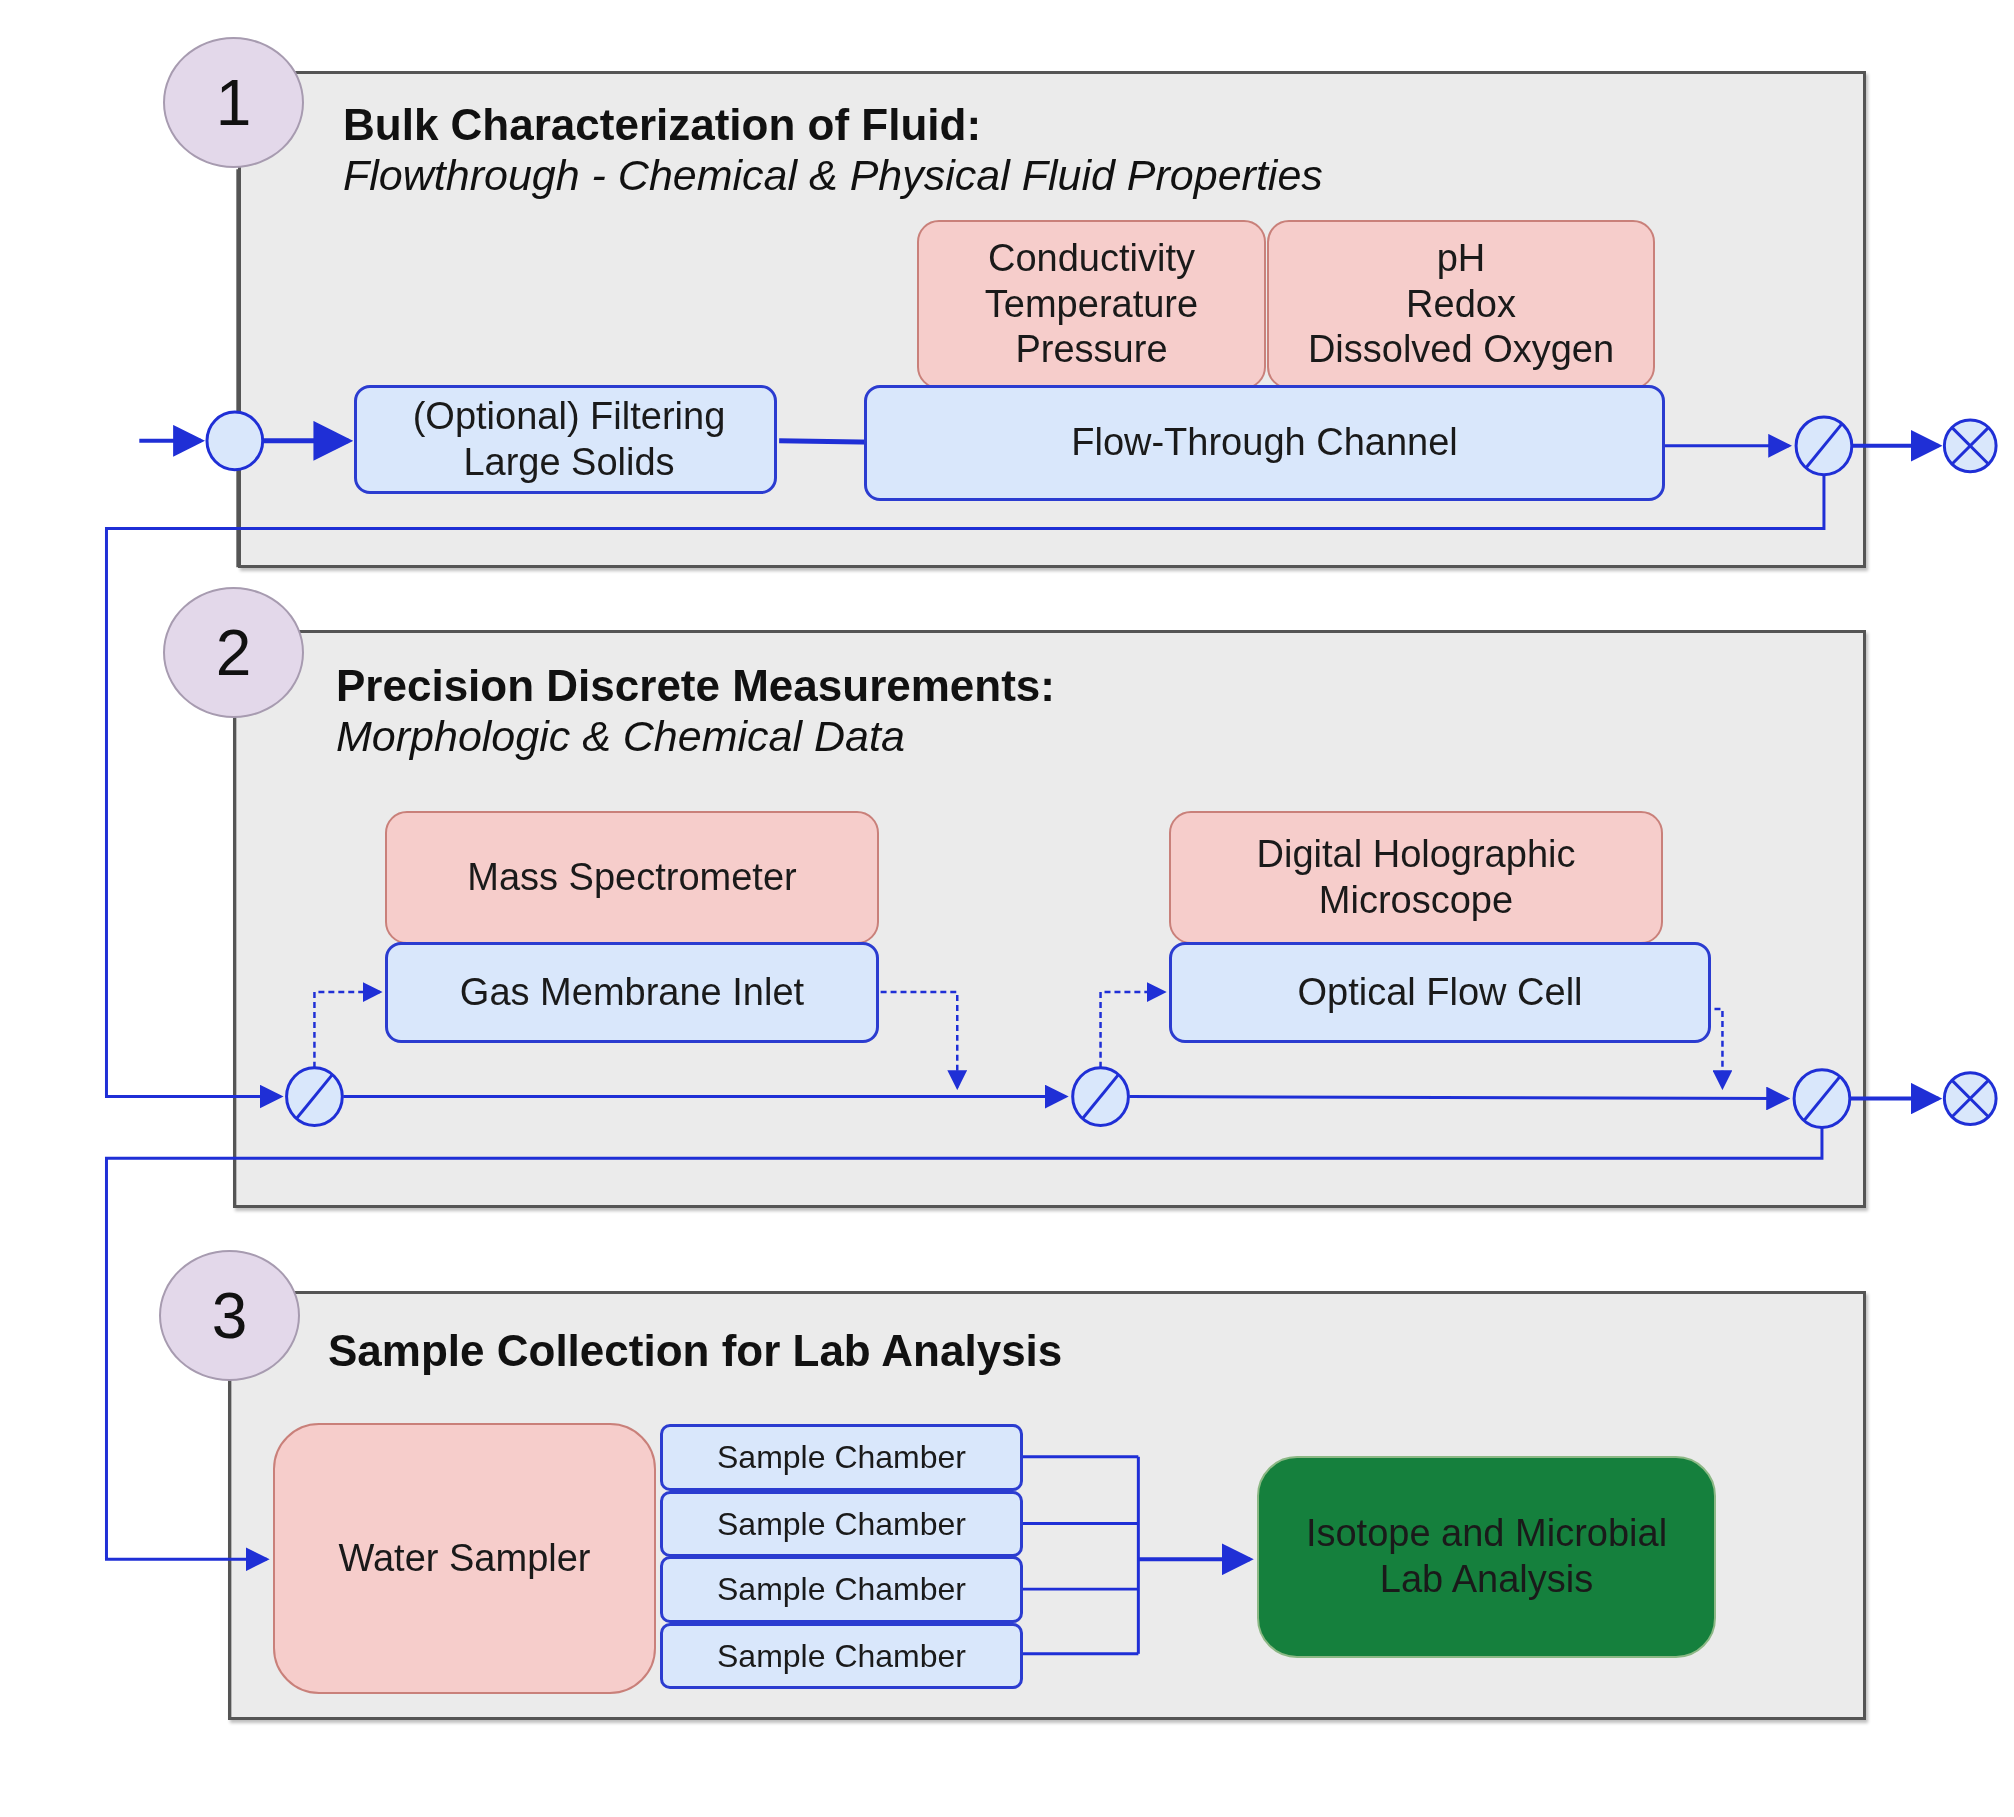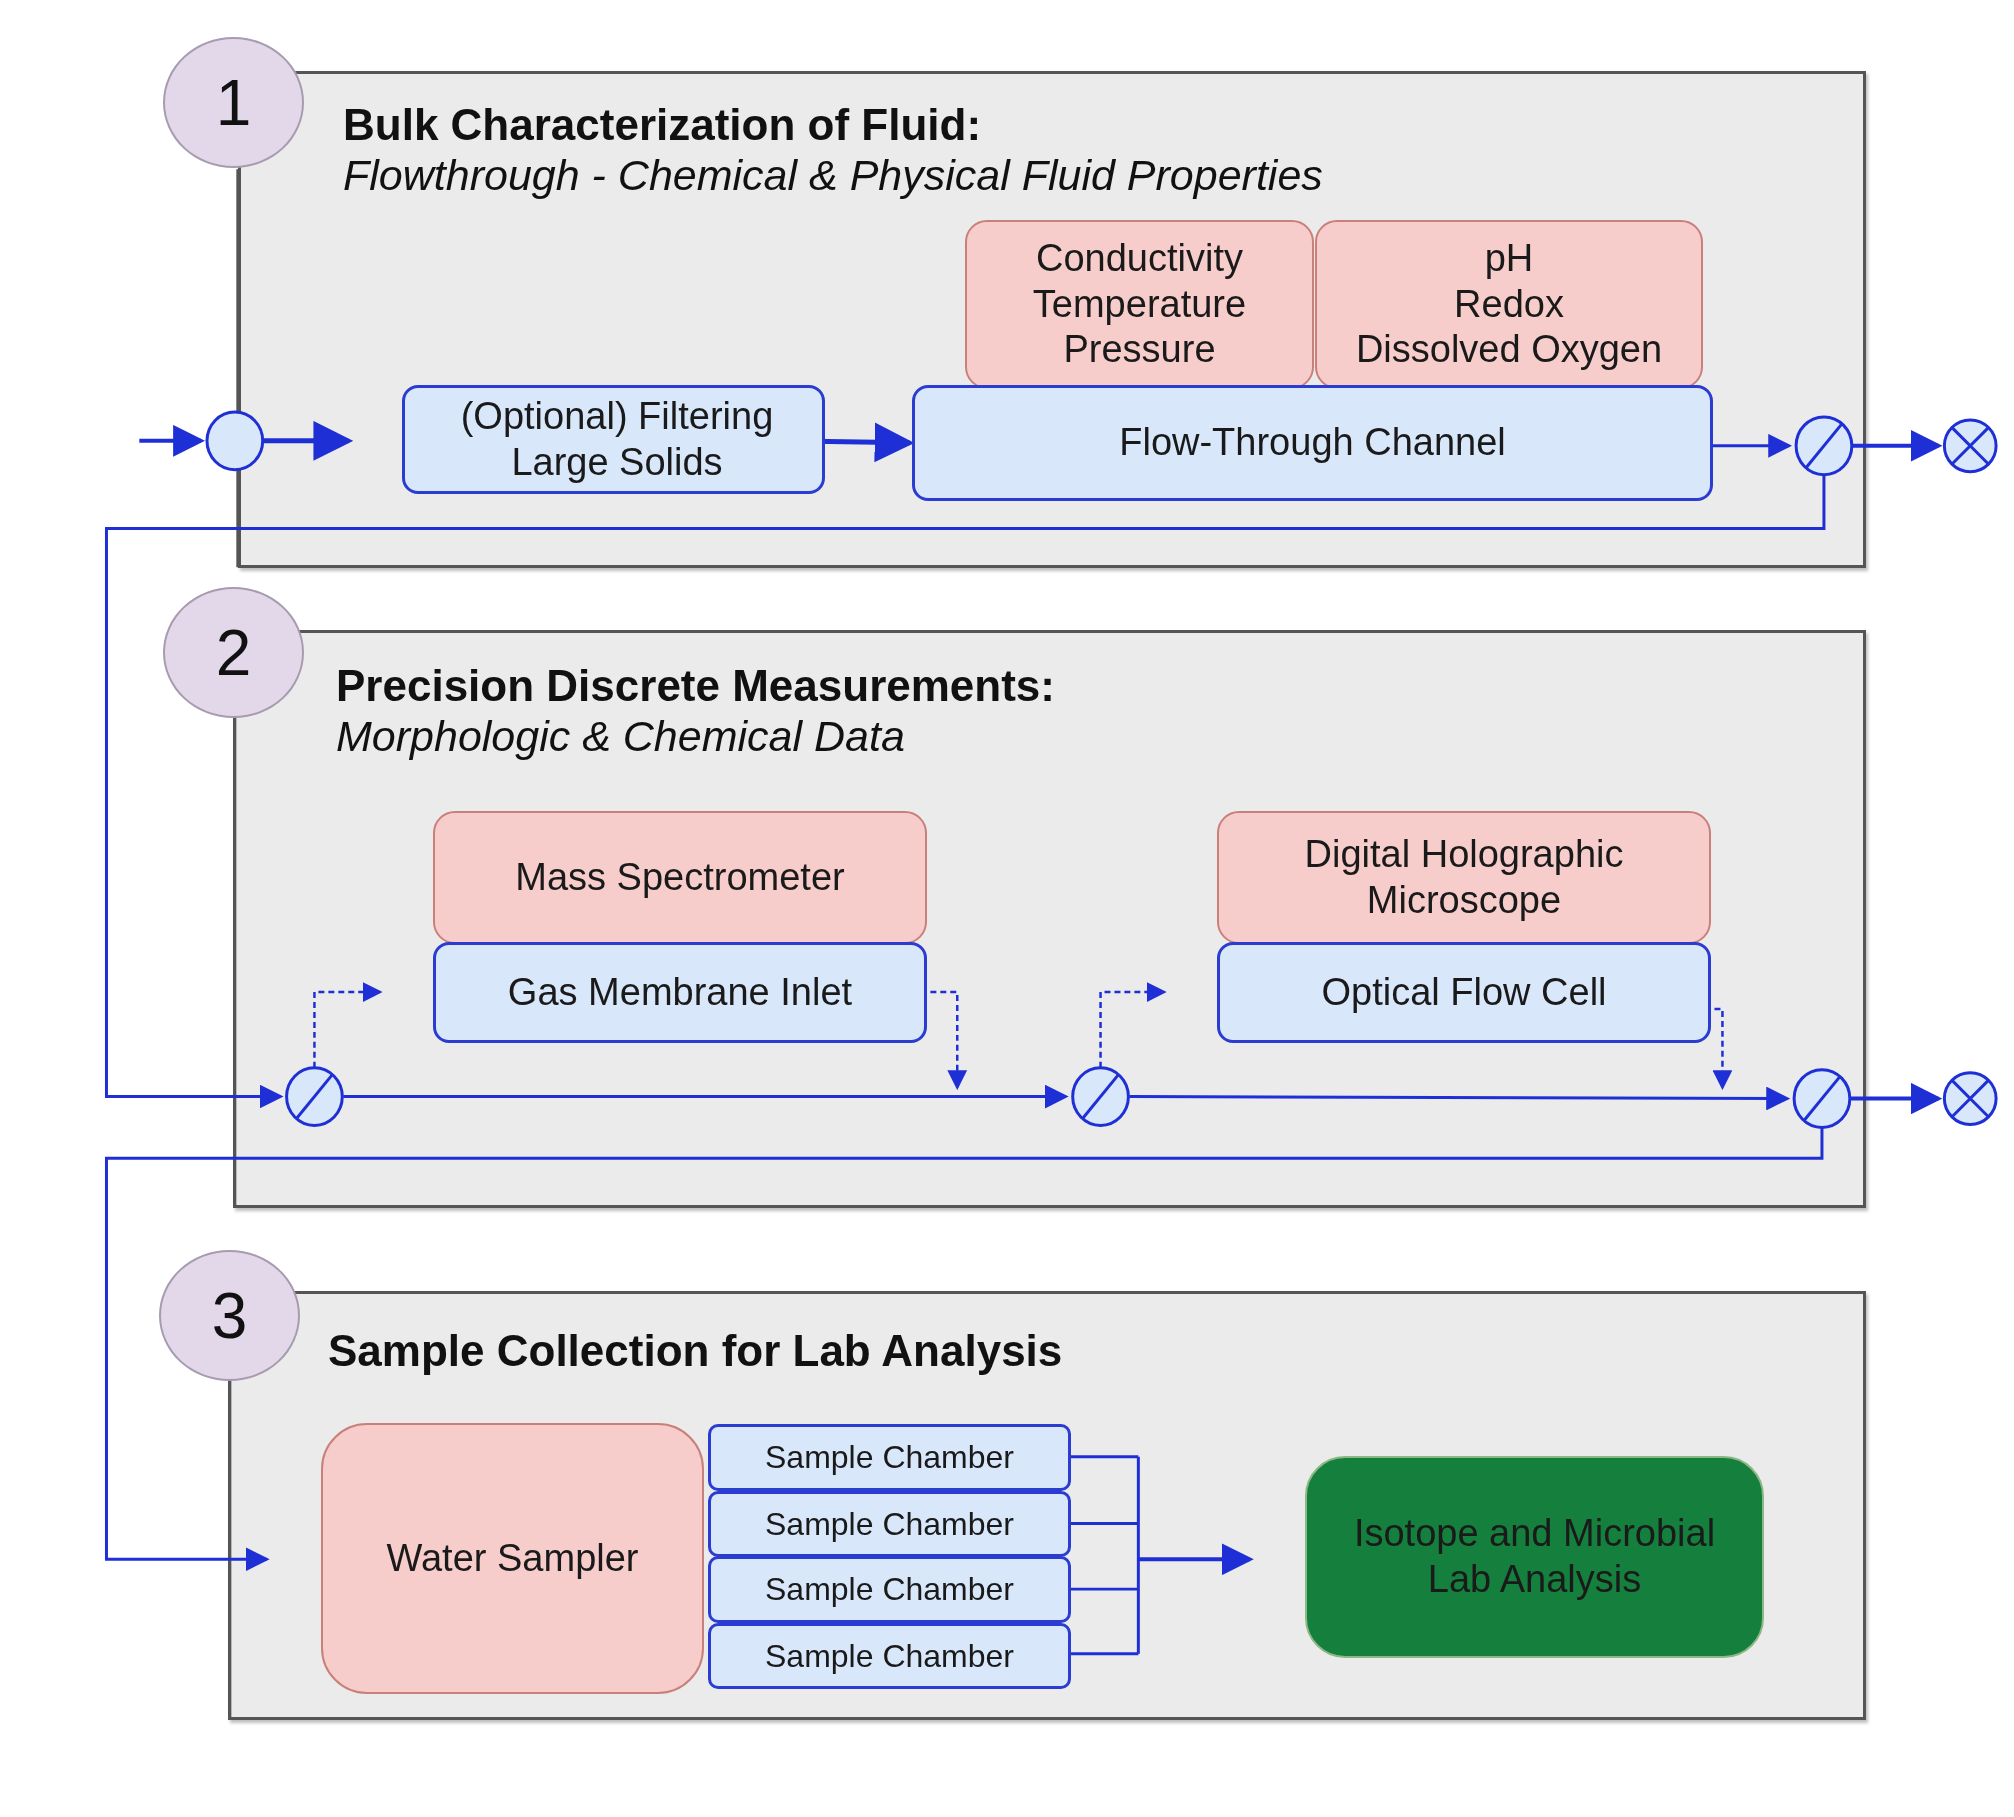--- a/index.html
+++ b/index.html
@@ -1,21 +1,21 @@
 <!DOCTYPE html>
 <html><head>
 <meta charset="utf-8">
 <style>
   html, body { margin:0; padding:0; background:#ffffff; }
   body { width:2015px; height:1818px; position:relative; overflow:hidden; font-family:"Liberation Sans", sans-serif; }
   .panel { position:absolute; background:#ebebeb; border:3px solid #555; box-shadow:2px 3px 3px rgba(0,0,0,0.25); box-sizing:border-box; }
   .num { position:absolute; width:141px; height:131px; border-radius:50%; background:#e3d8ea; border:2px solid #a79bb0; box-sizing:border-box; display:flex; align-items:center; justify-content:center; font-size:64px; color:#111; z-index:3; }
   .ptitle { position:absolute; font-weight:bold; font-size:44px; color:#111; white-space:nowrap; z-index:3; }
   .psub { position:absolute; font-style:italic; font-size:43px; color:#111; white-space:nowrap; z-index:3; }
-  .box { position:absolute; box-sizing:border-box; display:flex; align-items:center; justify-content:center; text-align:center; color:#1a1a1a; z-index:3; line-height:1.2;margin-left:48px; }
+  .box { position:absolute; box-sizing:border-box; display:flex; align-items:center; justify-content:center; text-align:center; color:#1a1a1a; z-index:3; line-height:1.2; }
   .red { background:#f6cdcb; border:2px solid #c9807a; border-radius:22px; font-size:38px; }
   .blue { background:#d9e7fb; border:3px solid #2b3cd0; border-radius:16px; font-size:38px; }
   .green { background:#15803d; border:2px solid #8cb885; border-radius:40px; font-size:38px; }
   .chamber { font-size:32px; border-radius:10px; }
   svg#wires { position:absolute; left:0; top:0; z-index:2; }
   svg#wires-top { position:absolute; left:0; top:0; z-index:4; pointer-events:none; }
 </style>
 </head>
 <body>
 
@@ -73,21 +73,21 @@
 Redox
 Dissolved Oxygen</div>
 <div class="box blue" style="left:864px;top:385px;width:801px;height:116px;">Flow-Through Channel</div>
 
 <div class="ptitle" style="left:336px;top:661px;">Precision Discrete Measurements:</div>
 <div class="psub" style="left:336px;top:712px;">Morphologic &amp; Chemical Data</div>
 <div class="box red" style="left:385px;top:811px;width:494px;height:133px;">Mass Spectrometer</div>
 <div class="box blue" style="left:385px;top:942px;width:494px;height:101px;">Gas Membrane Inlet</div>
 <div class="box red" style="left:1169px;top:811px;width:494px;height:133px;white-space:pre-line;">Digital Holographic
 Microscope</div>
-<div class="box blue" style="left:1169px;top:942px;width:494px;height:101px;">Optical Flow Cell</div>
+<div class="box blue" style="left:1169px;top:942px;width:542px;height:101px;">Optical Flow Cell</div>
 
 <div class="ptitle" style="left:328px;top:1326px;">Sample Collection for Lab Analysis</div>
 <div class="box red" style="left:273px;top:1423px;width:383px;height:271px;border-radius:46px;">Water Sampler</div>
 <div class="box blue chamber" style="left:660px;top:1424px;width:363px;height:67px;">Sample Chamber</div>
 <div class="box blue chamber" style="left:660px;top:1491px;width:363px;height:66px;">Sample Chamber</div>
 <div class="box blue chamber" style="left:660px;top:1556px;width:363px;height:67px;">Sample Chamber</div>
 <div class="box blue chamber" style="left:660px;top:1623px;width:363px;height:66px;">Sample Chamber</div>
 <div class="box green" style="left:1257px;top:1456px;width:459px;height:202px;white-space:pre-line;">Isotope and Microbial
 Lab Analysis</div>
 

